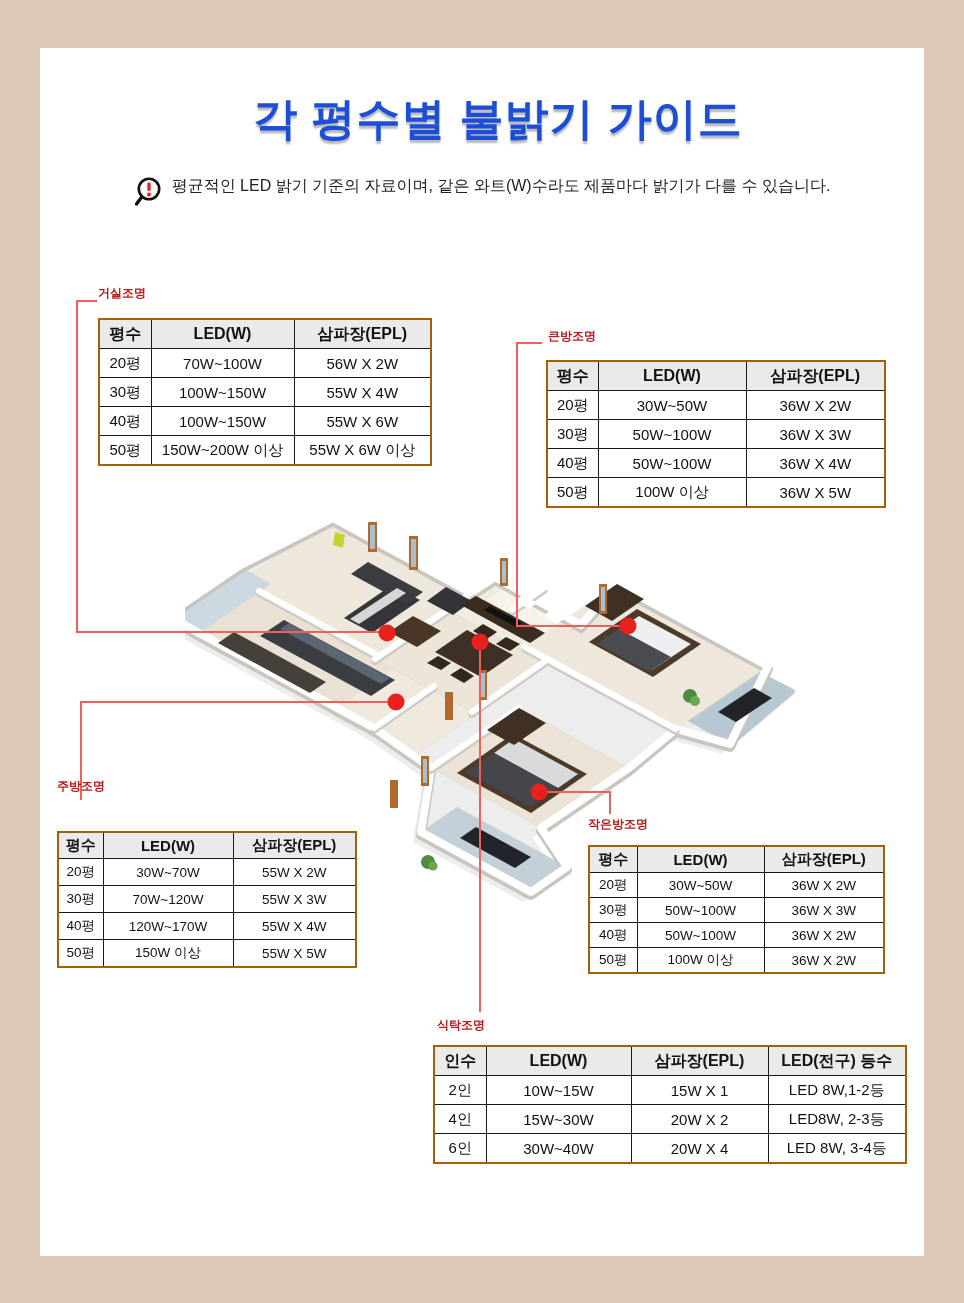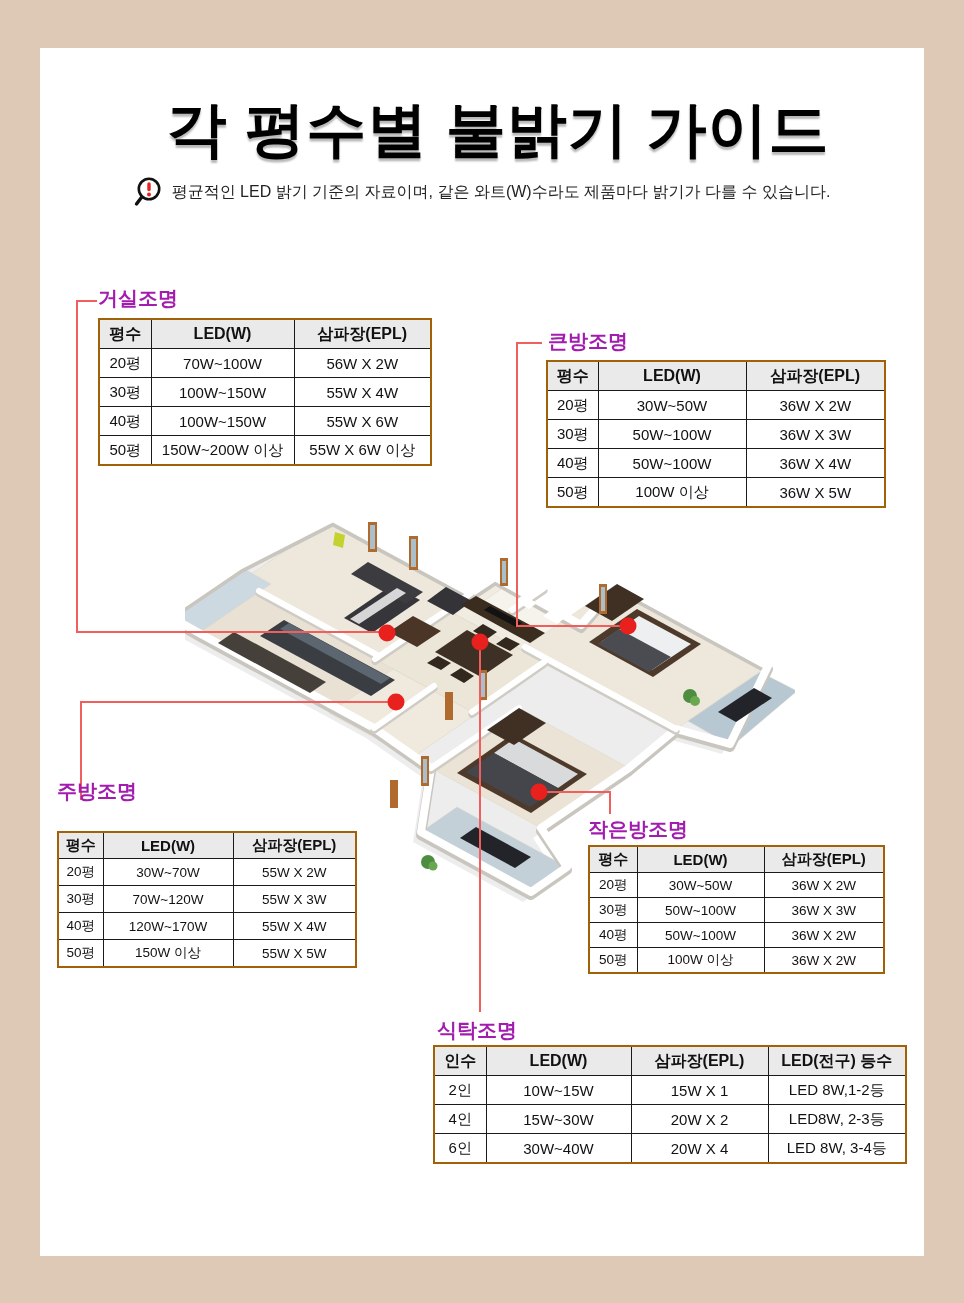--- a/index.html
+++ b/index.html
@@ -7,32 +7,32 @@
     width:964px;height:1303px;position:relative;overflow:hidden;
     background:#ddc9b5;
     font-family:"Liberation Sans","DejaVu Sans",sans-serif;
   }
   .card{
     position:absolute;left:40px;top:48px;width:884px;height:1208px;
     background:#ffffff;
   }
   .page-title{
     position:absolute;left:40px;top:90px;width:916px;
-    text-align:center;font-size:60px;font-weight:bold;color:#000000;
+    text-align:center;font-size:44px;font-weight:bold;color:#1d4ed8;
     letter-spacing:1px;text-shadow:0 3px 2px rgba(0,0,0,0.28);
     z-index:6;
   }
   .notice{
     position:absolute;left:40px;top:176px;width:884px;
-    display:flex;align-items:center;justify-content:center;gap:9px;
+    display:flex;justify-content:center;gap:9px;
     z-index:6;
   }
   .notice-text{font-size:16px;color:#222;}
   .callout-label{
-    position:absolute;font-size:20px;font-weight:bold;color:#a21caf;z-index:10;
+    position:absolute;font-size:12px;font-weight:bold;color:#b91c1c;z-index:10;
     white-space:nowrap;
   }
   table.ltable{
     position:absolute;border-collapse:collapse;table-layout:fixed;
     background:#fff;border:2px solid #a16207;z-index:10;
   }
   table.ltable th,table.ltable td{
     border:1px solid #1a1a1a;text-align:center;vertical-align:middle;
     padding:0;color:#111;overflow:hidden;white-space:nowrap;
   }

